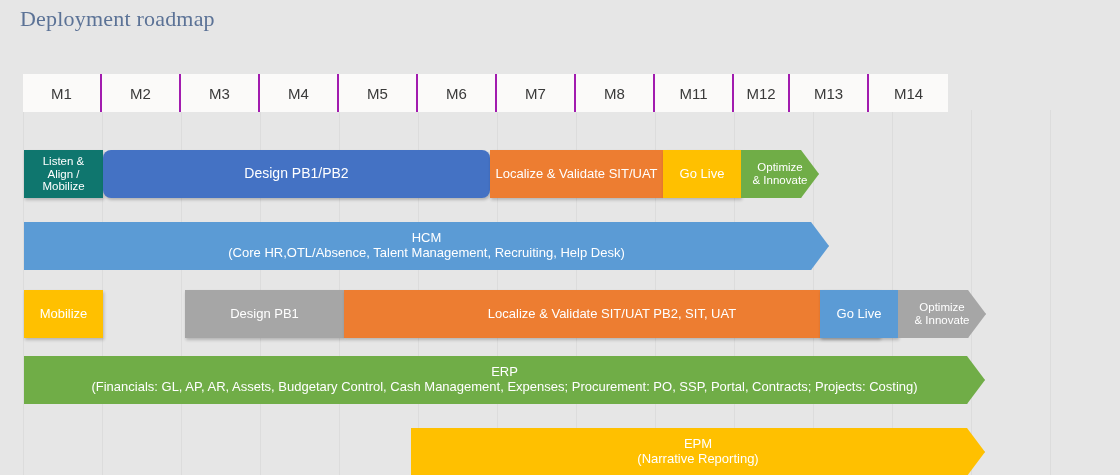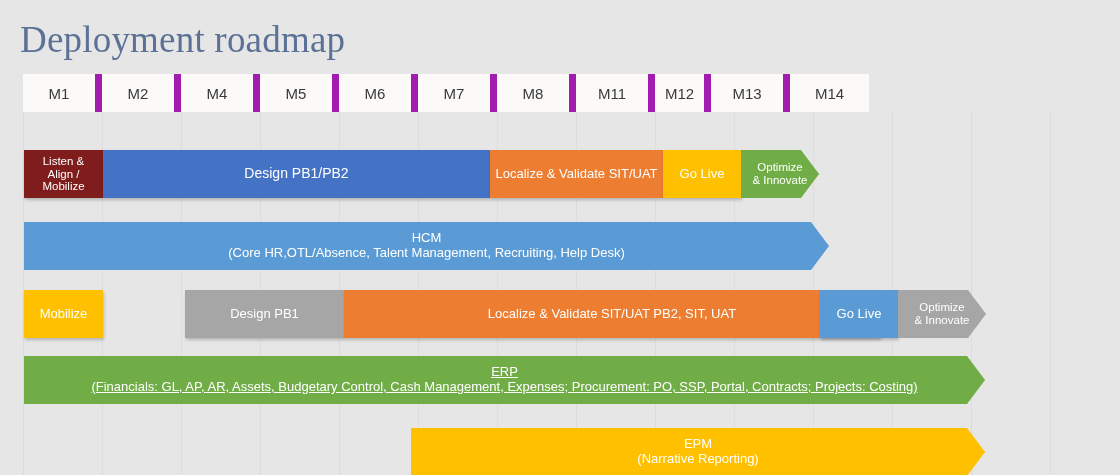--- a/index.html
+++ b/index.html
@@ -29,46 +29,45 @@
     height: 365px;
     background: #dcdcdc;
   }
 
   
   #page-title {
     position: absolute;
     left: 20px;
     top: 6px;
     font-family: "Liberation Serif", serif;
-    font-size: 37px;
+    font-size: 22px;
     color: #5b7296;
     letter-spacing: 0.2px;
     white-space: nowrap;
-    margin-top: 12px;
   }
 
   
   #month-header {
     position: absolute;
     left: 23px;
     top: 74px;
     height: 38px;
     display: flex;
     background: #fbfaf9;
   }
   .month-cell {
     width: 79px;
     height: 38px;
     display: flex;
     align-items: center;
     justify-content: center;
     font-size: 15px;
     color: #3a3a3a;
     background: #fbfaf9;
-    border-right: 7px solid #a21caf;
+    border-right: 2px solid #a21caf;
     box-sizing: border-box;
   }
   .month-cell:last-child { border-right: none; }
 
   
   .lane {
     position: absolute;
     height: 48px;
   }
   .seg {
@@ -116,39 +115,40 @@
     <div class="gridline" style="left: 892px; background: rgb(220, 220, 220);"></div>
     <div class="gridline" style="left: 971px; background: rgb(220, 220, 220);"></div>
     <div class="gridline" style="left: 1050px; background: rgb(220, 220, 220);"></div>
   </div>
 
 <div id="page-title">Deployment roadmap</div>
 
 <div id="month-header">
     <div class="month-cell" style="width: 79px;">M1</div>
     <div class="month-cell" style="width: 79px;">M2</div>
+    <div class="month-cell" style="width: 79px;">M3</div>
     <div class="month-cell" style="width: 79px;">M4</div>
     <div class="month-cell" style="width: 79px;">M5</div>
     <div class="month-cell" style="width: 79px;">M6</div>
     <div class="month-cell" style="width: 79px;">M7</div>
     <div class="month-cell" style="width: 79px;">M8</div>
     <div class="month-cell" style="width: 79px;">M11</div>
     <div class="month-cell" style="width: 56px;">M12</div>
     <div class="month-cell" style="width: 79px;">M13</div>
     <div class="month-cell" style="width: 79px;">M14</div>
   </div>
 
 <div id="lanes-root">
     <div class="lane" style="top: 150px; left: 0px; width: 1120px;">
-      <div class="seg t-sm" style="left: 24px; width: 79px; background: #7f1d1d; text-align: right;">
+      <div class="seg t-sm" style="left: 24px; width: 79px; background: #0f766e; text-align: right;">
         <span class="l1">Listen &amp;</span>
         <span class="l2">Align /</span>
         <span class="l3">Mobilize</span>
       </div>
-      <div class="seg t-lg" style="left: 103px; width: 387px; background: rgb(68, 114, 196);">
+      <div class="seg t-lg" style="left: 103px; width: 387px; background: rgb(68, 114, 196); border-radius: 8px;">
         <span class="l1">Design PB1/PB2</span>
       </div>
       <div class="seg t-md" style="left: 490px; width: 173px; background: rgb(237, 125, 49);">
         <span class="l1">Localize &amp; Validate SIT/UAT</span>
       </div>
       <div class="seg t-md" style="left: 663px; width: 78px; background: rgb(255, 192, 0);">
         <span class="l1">Go Live</span>
       </div>
       <div class="seg t-sm arrow" style="left: 741px; width: 78px; background: rgb(112, 173, 71);">
         <span class="l1">Optimize</span>
@@ -173,21 +173,21 @@
       </div>
       <div class="seg t-md" style="left: 820px; width: 78px; background: rgb(91, 155, 213);">
         <span class="l1">Go Live</span>
       </div>
       <div class="seg t-sm arrow" style="left: 898px; width: 88px; background: rgb(166, 166, 166);">
         <span class="l1">Optimize</span>
         <span class="l2">&amp; Innovate</span>
       </div>
     </div>
     <div class="lane" style="top: 356px; left: 0px; width: 1120px;">
-      <div class="seg t-md arrow" style="left: 24px; width: 961px; background: rgb(112, 173, 71); text-decoration: underline;">
+      <div class="seg t-md arrow" style="left: 24px; width: 961px; background: rgb(112, 173, 71);">
         <span class="l1">ERP</span>
         <span class="l2">(Financials: GL, AP, AR, Assets, Budgetary Control, Cash Management, Expenses;  Procurement: PO, SSP, Portal, Contracts; Projects: Costing)</span>
       </div>
     </div>
     <div class="lane" style="top: 428px; left: 0px; width: 1120px;">
       <div class="seg t-md arrow" style="left: 411px; width: 574px; background: rgb(255, 192, 0);">
         <span class="l1">EPM</span>
         <span class="l2">(Narrative Reporting)</span>
       </div>
     </div>

